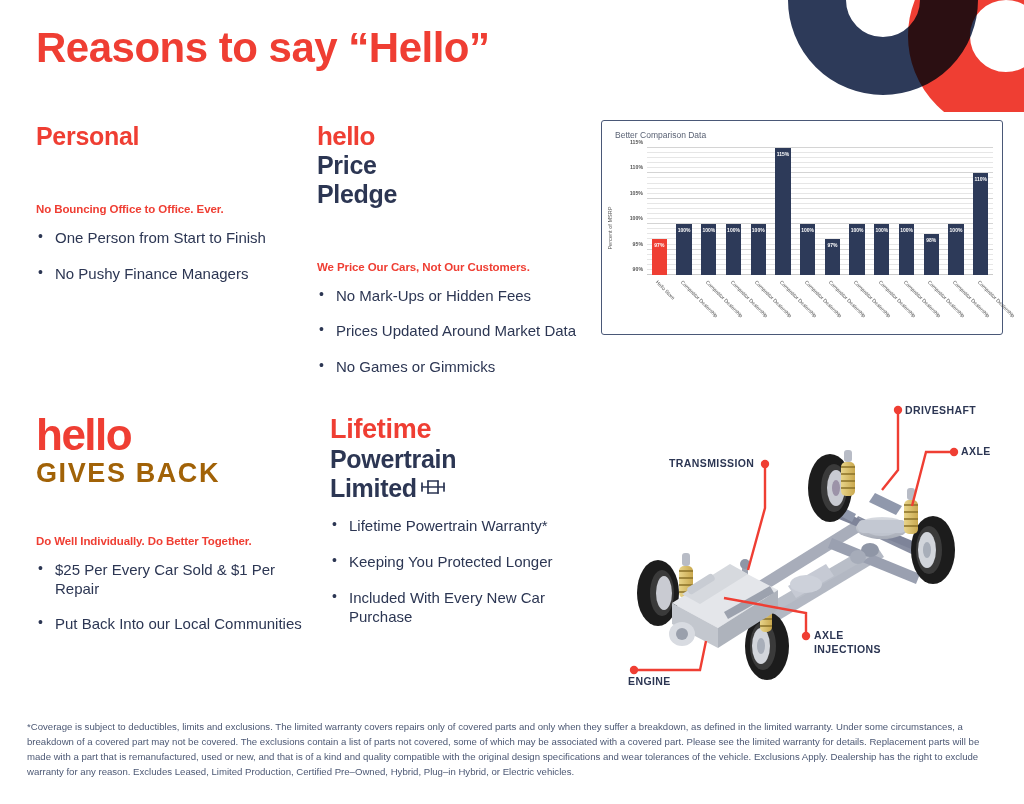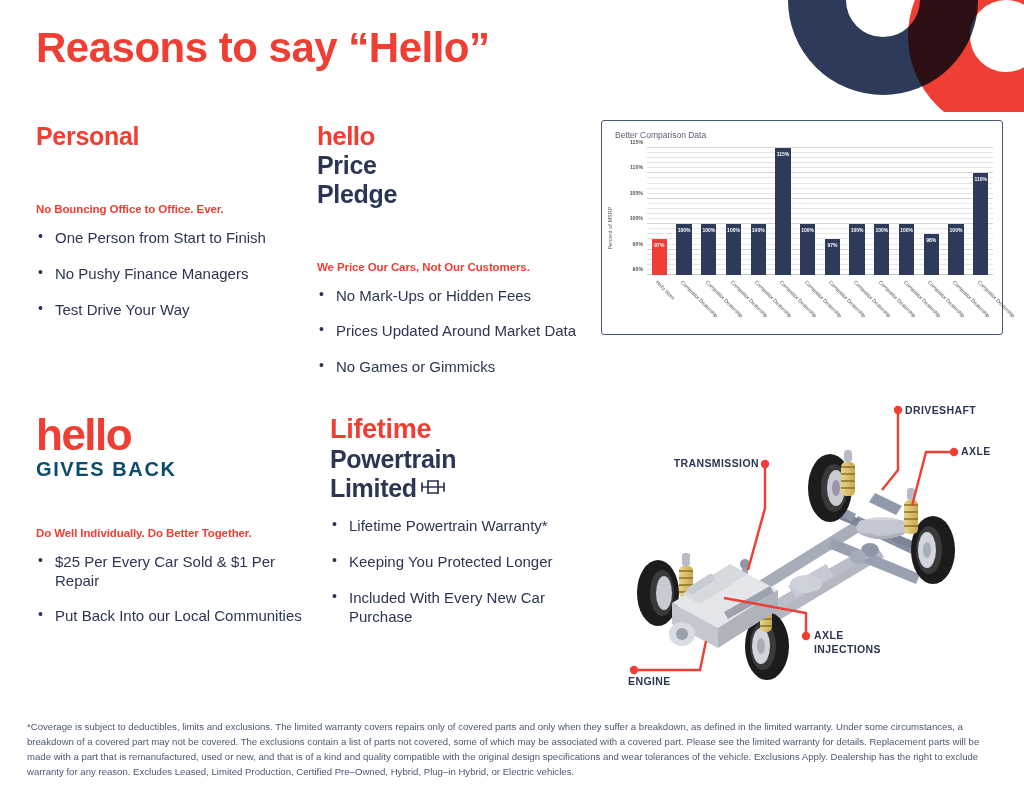--- a/index.html
+++ b/index.html
@@ -47,21 +47,21 @@
 
   .hello-word {
     font-size:26px; font-weight:700; color:#EF3E33;
     letter-spacing:-0.6px; line-height:1.1;
   }
   .hello-big {
     font-size:44px; font-weight:700; color:#EF3E33;
     letter-spacing:-1.5px; line-height:0.95;
   }
   .gives-back {
-    font-size:20px; font-weight:700; color:#0c4a6e;
+    font-size:27px; font-weight:700; color:#a16207;
     letter-spacing:1.6px; margin-top:2px;
   }
 
   .warranty-line { display:flex; align-items:flex-end; gap:3px; }
   #axle-icon { margin-bottom:4px; }
 
   .subhead {
     color:#EF3E33; font-size:11.5px; font-weight:700;
     letter-spacing:-0.1px;
   }
@@ -150,21 +150,20 @@
 </div>
 
 <h1 id="page-title">Reasons to say “Hello”</h1>
 
 <div class="col" id="col-personal">
   <div class="brandline red">Personal</div>
   <div class="subhead">No Bouncing Office to Office. Ever.</div>
   <ul class="bullets">
     <li>One Person from Start to Finish</li>
     <li>No Pushy Finance Managers</li>
-    <li>Test Drive Your Way</li>
   </ul>
 </div>
 
 <div class="col" id="col-price">
   <div class="hello-word">hello</div>
   <div class="brandline navy">Price</div>
   <div class="brandline navy">Pledge</div>
   <div class="subhead">We Price Our Cars, Not Our Customers.</div>
   <ul class="bullets">
     <li>No Mark-Ups or Hidden Fees</li>
@@ -455,19 +454,19 @@
       <circle cx="278" cy="12" r="4.2"></circle>
       <circle cx="334" cy="54" r="4.2"></circle>
       <circle cx="145" cy="66" r="4.2"></circle>
       <circle cx="186" cy="238" r="4.2"></circle>
       <circle cx="14" cy="272" r="4.2"></circle>
     </g>
   </svg>
 
   <div class="callout-label" style="left:285px; top:6px;">DRIVESHAFT</div>
   <div class="callout-label" style="left:341px; top:47px;">AXLE</div>
-  <div class="callout-label" style="left:49px;  top:59px; text-align:right; width:90px;">TRANSMISSION</div>
+  <div class="callout-label" style="left:49px;  top:59px; text-align:left; width:90px;">TRANSMISSION</div>
   <div class="callout-label" style="left:194px; top:231px;">AXLE</div>
   <div class="callout-label" style="left:194px; top:245px;">INJECTIONS</div>
   <div class="callout-label" style="left:8px;   top:277px;">ENGINE</div>
 </div>
 
 <p id="footnote">*Coverage is subject to deductibles, limits and exclusions. The limited warranty covers repairs only of covered parts and only when they suffer a breakdown, as defined in the limited warranty. Under some circumstances, a breakdown of a covered part may not be covered. The exclusions contain a list of parts not covered, some of which may be associated with a covered part. Please see the limited warranty for details. Replacement parts will be made with a part that is remanufactured, used or new, and that is of a kind and quality compatible with the original design specifications and wear tolerances of the vehicle. Exclusions Apply. Dealership has the right to exclude warranty for any reason. Excludes Leased, Limited Production, Certified Pre–Owned, Hybrid, Plug–in Hybrid, or Electric vehicles.</p>
 
 </body></html>

